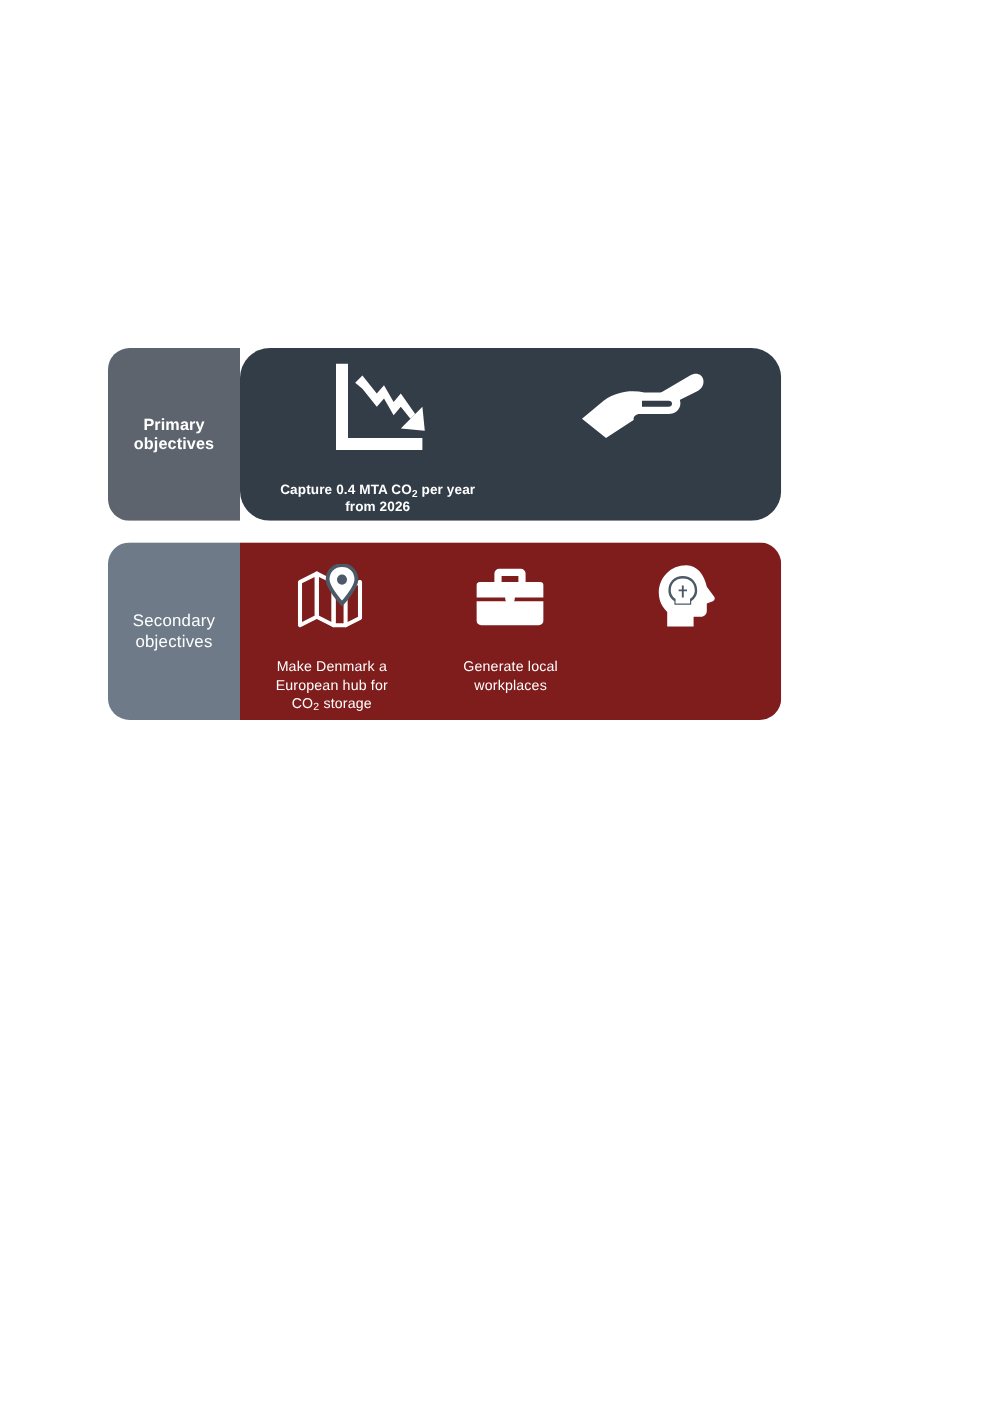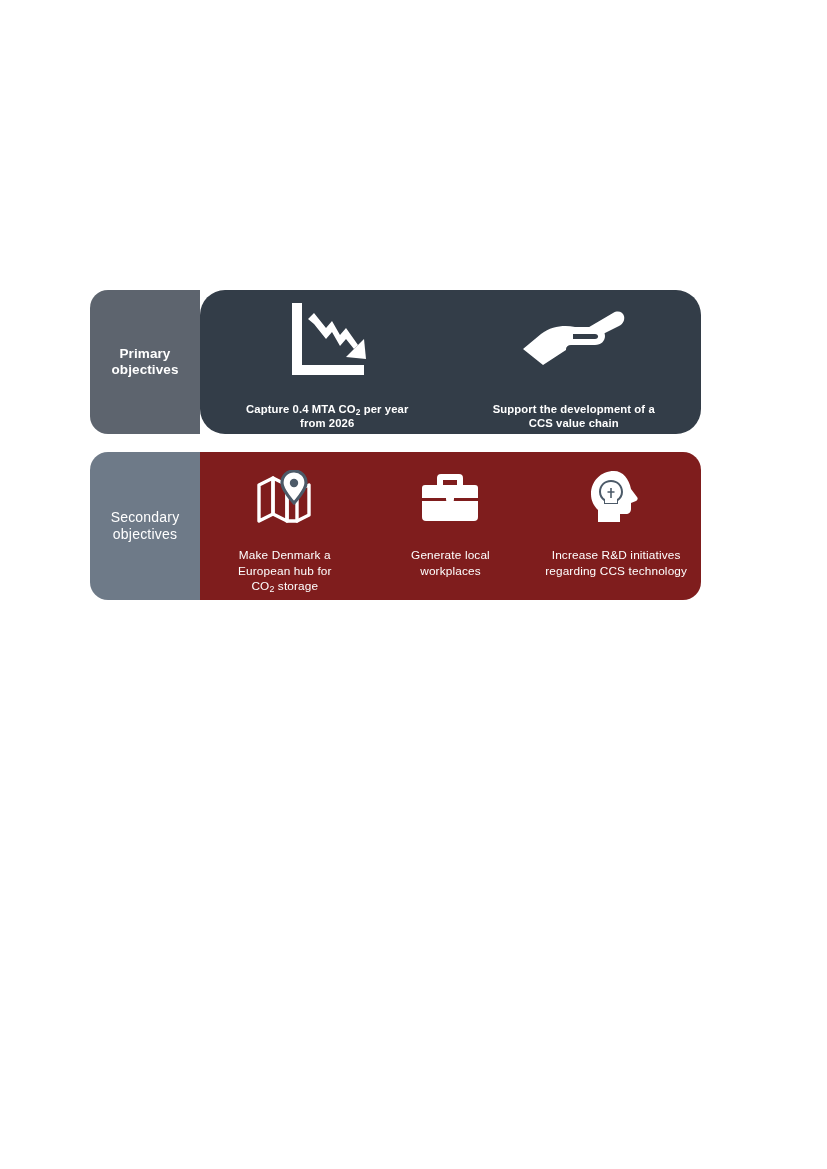--- a/index.html
+++ b/index.html
@@ -22,21 +22,21 @@
     top: 290px;
     width: 561px;
   }
 
   .objective-row {
     display: flex;
     flex-direction: row;
     align-items: stretch;
     border-radius: 18px;
     overflow: hidden;
-    width: 611px;
+    width: 561px;
   }
 
   .row-primary { height: 144px; margin-bottom: 18px; }
   .row-secondary { height: 148px; }
 
   .row-label {
     flex: 0 0 110px;
     display: flex;
     align-items: center;
     justify-content: center;
@@ -170,24 +170,20 @@
           <svg width="110" height="76" viewBox="0 0 110 76" aria-hidden="true">
 
             <path d="M6 46 L24 32 C34 25 44 24 54 26 L76 26 C81 26 84 29 84 33 C84 37 81 40 76 40 L54 40 L54 33 L74 33" fill="none"></path>
             <path d="M4 46 L22 31 C33 23 45 22 56 24 L76 24 C82 24 86 28 86 33 C86 38 82 42 76 42 L52 42 C49 42 47 44 47 46 L47 47 L24 62 Z" fill="#ffffff"></path>
 
             <path d="M60 30 L94 10 C99 7 104 9 105 13 C106 17 104 21 100 23 L64 41 Z" fill="#ffffff"></path>
 
             <path d="M54 31 L76 31 C78 31 79 32 79 33.5 C79 35 78 36 76 36 L54 36 Z" fill="#333d48"></path>
           </svg>
         </div>
-        <div class="objective-caption">
-          <span>Support the development of a
-CCS value chain</span><sub></sub><span></span>
-        </div>
       </div>
 
     </div>
   </div>
 
   <div class="objective-row row-secondary">
 
     <div class="row-label">
       <span class="label-text">Secondary
 objectives</span>
@@ -250,22 +246,18 @@
 
             <g stroke="#ffffff" stroke-width="2.2" stroke-linecap="round">
               <path d="M22 3.5 v4"></path>
               <path d="M10.5 8 l2.8 2.8"></path>
               <path d="M33.5 8 l-2.8 2.8"></path>
               <path d="M4 20.5 h4"></path>
               <path d="M8 31.5 l2.6 -2.6"></path>
             </g>
           </svg>
         </div>
-        <div class="objective-caption">
-          <span>Increase R&amp;D initiatives
-regarding CCS technology</span><sub></sub><span></span>
-        </div>
       </div>
 
     </div>
   </div>
 
 </div>
 
 </body></html>

